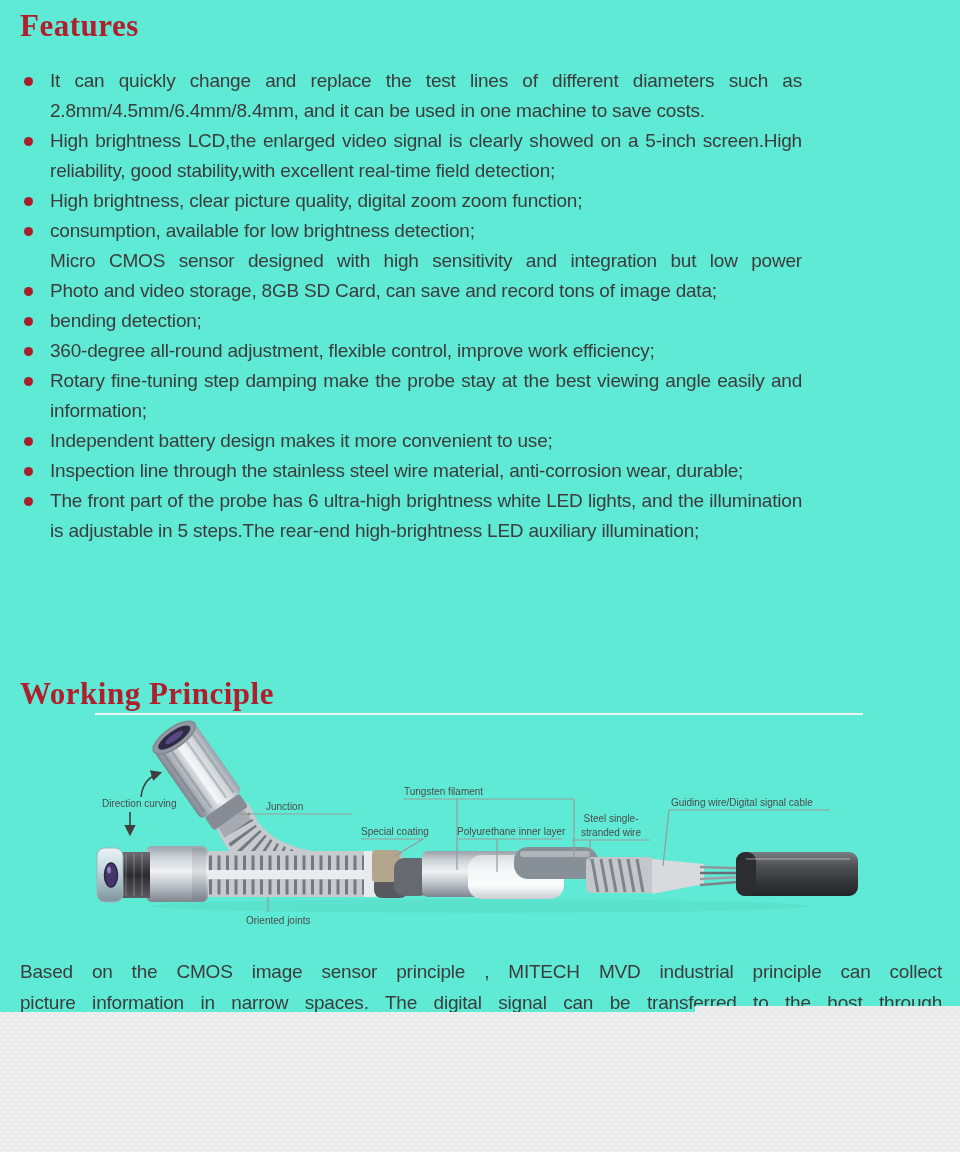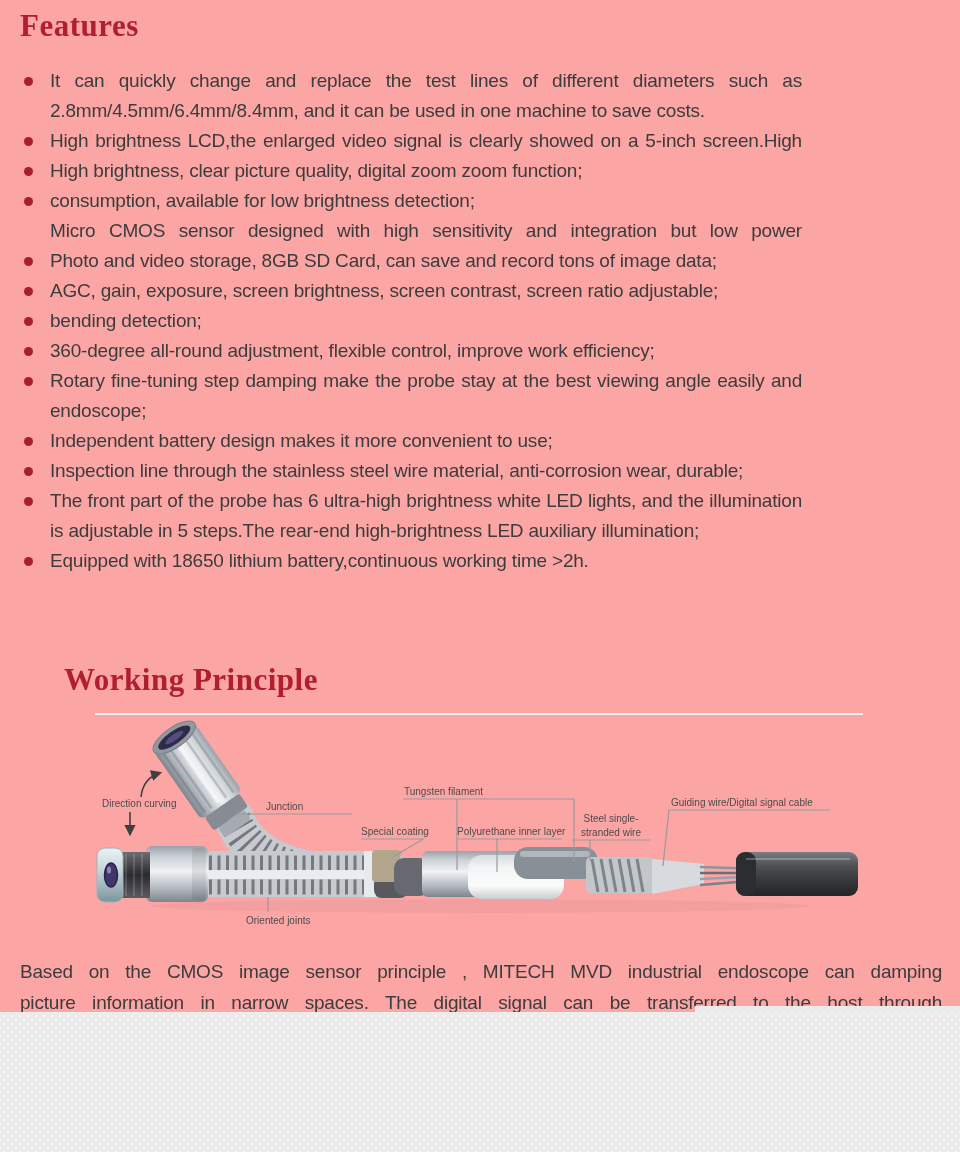--- a/index.html
+++ b/index.html
@@ -1,27 +1,27 @@
 <!DOCTYPE html>
 <html style="--heading: #b01f2e; --bullet: #a91e2b; --text: #3c3c3c; --footer-bg: #ebebeb;"><head>
 <meta charset="utf-8">
 <style>
   html,body{margin:0;padding:0;background:#ffffff;}
   #page{
     position:relative; width:960px; height:1152px; overflow:hidden;
-    background:#fca5a5; font-family:"Liberation Sans", sans-serif;
+    background:#5eead4; font-family:"Liberation Sans", sans-serif;
   }
   .heading{
     position:absolute; left:20px; margin:0;
     font-family:"Liberation Serif", serif; font-weight:bold;
     font-size:31px; line-height:36px; color:var(--heading,#b01f2e);
     letter-spacing:.5px; white-space:nowrap;
   }
   #features-title{ top:8px; }
-  #wp-title{ top:662px;margin-left:44px; }
+  #wp-title{ top:676px; }
   #features-list{
     position:absolute; top:66px; left:0; width:820px;
     margin:0; padding:0; list-style:none;
   }
   .feature-item{ position:relative; margin:0; padding:0 18px 0 50px; }
   .feature-item::before{
     content:""; position:absolute; left:24px; top:11px;
     width:9px; height:9px; border-radius:50%;
     background:var(--bullet,#a91e2b);
   }
@@ -62,56 +62,51 @@
 
   <h1 id="features-title" class="heading">Features</h1>
 
   <ul id="features-list">
       <li class="feature-item">
         <div class="feature-line justify">It can quickly change and replace the test lines of different diameters such as</div>
         <div class="feature-line">2.8mm/4.5mm/6.4mm/8.4mm, and it can be used in one machine to save costs.</div>
       </li>
       <li class="feature-item">
         <div class="feature-line justify">High brightness LCD,the enlarged video signal is clearly showed on a 5-inch screen.High</div>
+        <div class="feature-line">reliability, good stability,with excellent real-time field detection;</div>
       </li>
       <li class="feature-item">
         <div class="feature-line">High brightness, clear picture quality, digital zoom zoom function;</div>
       </li>
       <li class="feature-item">
         <div class="feature-line">consumption, available for low brightness detection;</div>
         <div class="feature-line justify">Micro CMOS sensor designed with high sensitivity and integration but low power</div>
       </li>
       <li class="feature-item">
         <div class="feature-line">Photo and video storage, 8GB SD Card, can save and record tons of image data;</div>
       </li>
       <li class="feature-item">
-        <div class="feature-line">AGC, gain, exposure, screen brightness, screen contrast, screen ratio adjustable;</div>
-      </li>
-      <li class="feature-item">
         <div class="feature-line">bending detection;</div>
       </li>
       <li class="feature-item">
         <div class="feature-line">360-degree all-round adjustment, flexible control, improve work efficiency;</div>
       </li>
       <li class="feature-item">
         <div class="feature-line justify">Rotary fine-tuning step damping make the probe stay at the best viewing angle easily and</div>
-        <div class="feature-line">endoscope;</div>
+        <div class="feature-line">information;</div>
       </li>
       <li class="feature-item">
         <div class="feature-line">Independent battery design makes it more convenient to use;</div>
       </li>
       <li class="feature-item">
         <div class="feature-line">Inspection line through the stainless steel wire material, anti-corrosion wear, durable;</div>
       </li>
       <li class="feature-item">
         <div class="feature-line justify">The front part of the probe has 6 ultra-high brightness white LED lights, and the illumination</div>
         <div class="feature-line">is adjustable in 5 steps.The rear-end high-brightness LED auxiliary illumination;</div>
-      </li>
-      <li class="feature-item">
-        <div class="feature-line">Equipped with 18650 lithium battery,continuous working time &gt;2h.</div>
       </li>
     </ul>
 
   <h2 id="wp-title" class="heading">Working Principle</h2>
 
   <svg id="diagram" viewBox="0 0 960 240" xmlns="http://www.w3.org/2000/svg">
     <defs>
       <linearGradient id="gMetal" x1="0" y1="0" x2="0" y2="1">
         <stop offset="0" stop-color="#9aa1a9"></stop>
           <stop offset="0.2" stop-color="#ccd2d7"></stop>
@@ -242,19 +237,19 @@
     <text x="404" y="89">Tungsten filament</text>
     <text x="361" y="129">Special coating</text>
     <text x="457" y="129">Polyurethane inner layer</text>
     <text x="611" y="116" text-anchor="middle">Steel single-</text>
     <text x="611" y="130" text-anchor="middle">stranded wire</text>
     <text x="671" y="100">Guiding wire/Digital signal cable</text>
     <text x="246" y="218">Oriented joints</text>
   </svg>
 
   <div id="body-text">
-      <div class="body-line">Based on the CMOS image sensor principle , MITECH MVD industrial endoscope can damping</div>
+      <div class="body-line">Based on the CMOS image sensor principle , MITECH MVD industrial principle can collect</div>
       <div class="body-line">picture information in narrow spaces. The digital signal can be transferred to the host through</div>
     </div>
 
   <div id="footer-step"></div>
   <div id="footer"></div>
 </div>
 
 </body></html>

